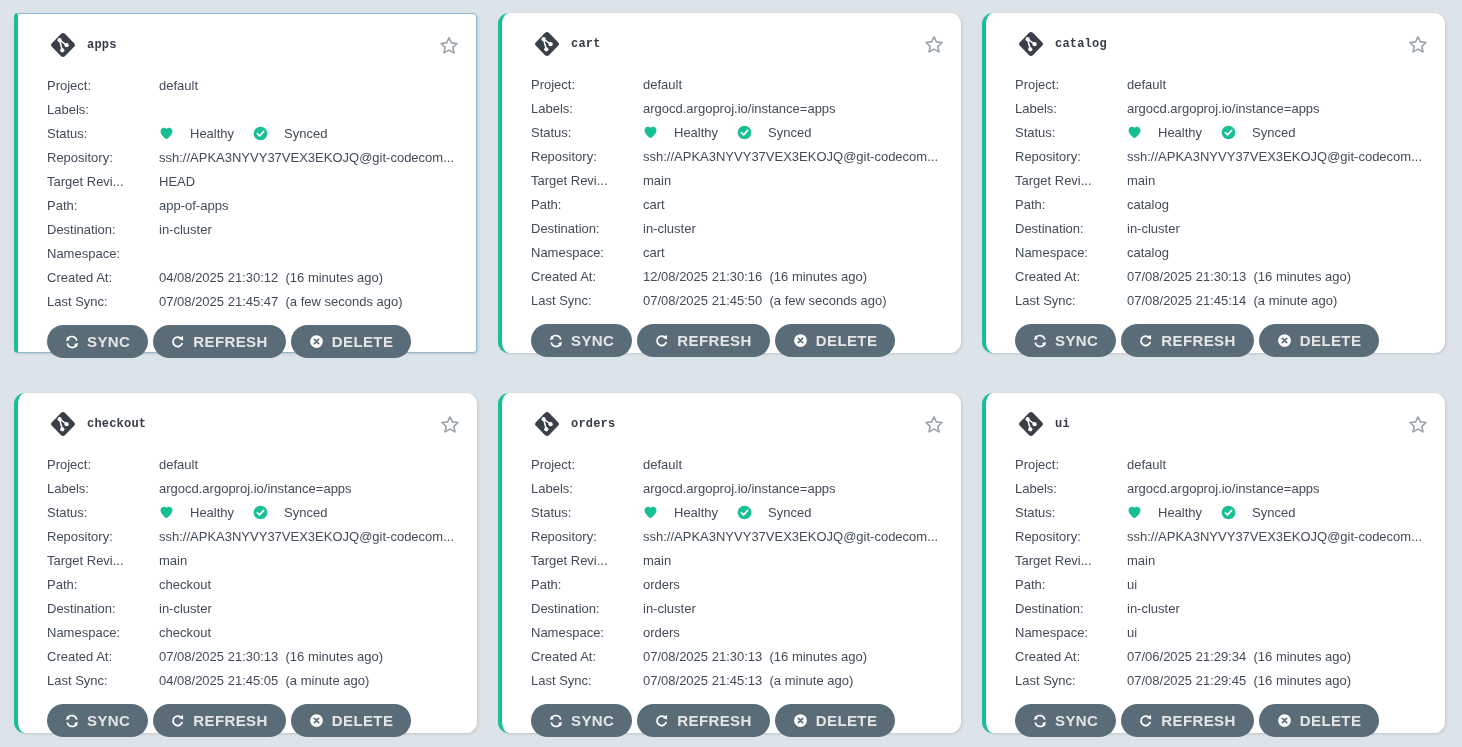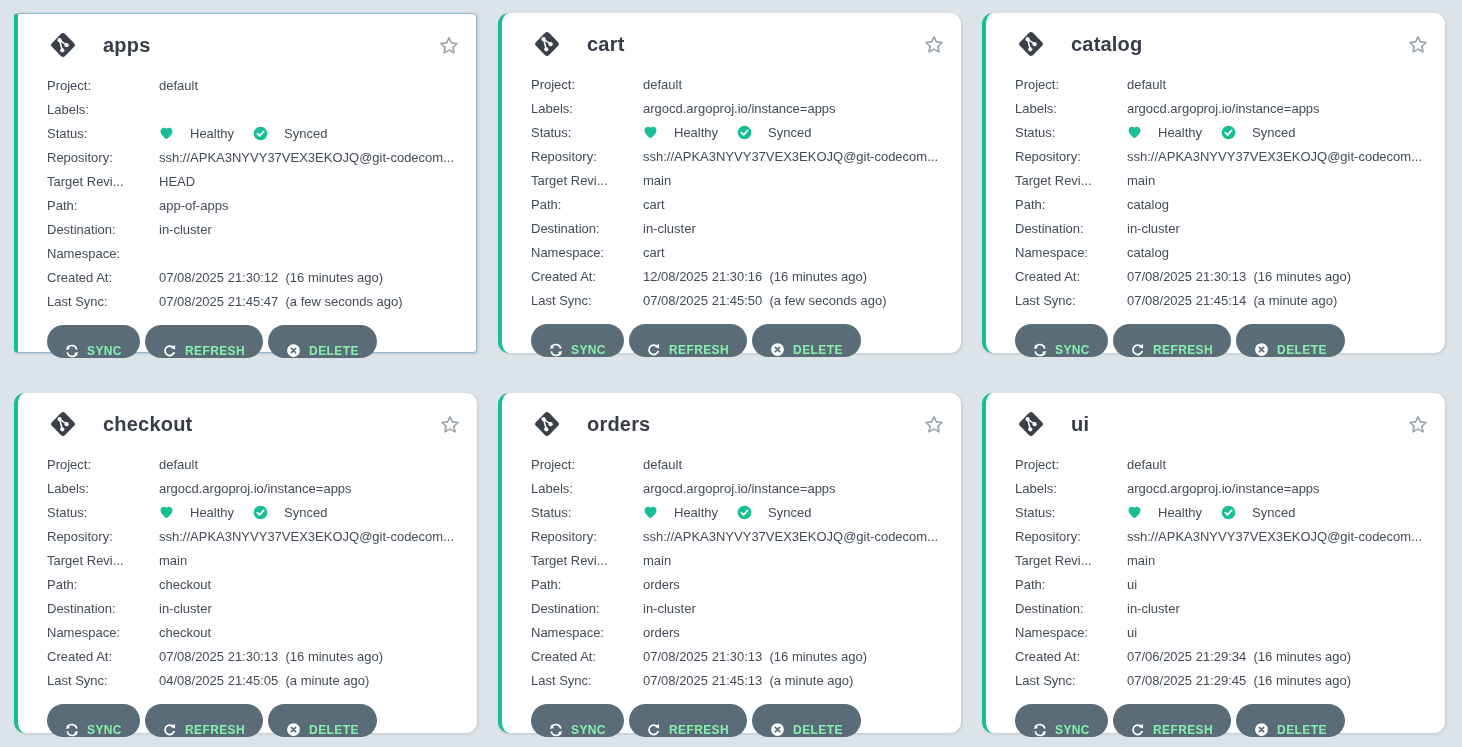--- a/index.html
+++ b/index.html
@@ -38,41 +38,41 @@
     border-top:1px solid var(--highlight);
     border-right:1px solid var(--highlight);
     border-bottom:1px solid var(--highlight);
     border-radius:4px;
   }
   .card-head{
     display:flex;align-items:center;height:44px;
   }
   .app-icon{flex:none;width:32px;height:32px;display:flex;align-items:center;justify-content:center;}
   .app-name{
-    margin-left:24px;font-size:20px;font-weight:bold;color:var(--title);letter-spacing:.2px;
+    margin-left:8px;font-size:12px;font-weight:bold;color:var(--title);letter-spacing:.2px;font-family:Liberation Mono, monospace;
   }
   .star{
     margin-left:auto;margin-right:1px;color:var(--star);cursor:pointer;
     display:flex;align-items:center;
   }
   .rows{margin-top:6px;}
   .row{display:flex;align-items:center;height:24px;font-size:13px;}
   .row-label{flex:none;width:112px;white-space:nowrap;overflow:hidden;}
   .row-value{white-space:pre;overflow:hidden;display:flex;align-items:center;}
   .status-value{gap:16px;}
   .h-icon,.s-icon{color:var(--accent);display:flex;align-items:center;}
   .s-icon{margin-left:3px;}
   .actions{display:flex;gap:5px;margin-top:12px;}
   .btn{
-    display:flex;align-items:flex-end;gap:8px;
+    display:flex;align-items:center;gap:8px;
     height:33px;padding:0 18px;
-    background:var(--button);color:#86efac;
+    background:var(--button);color:#e5e5e5;
     border:none;border-radius:17px;
     font-family:"Liberation Sans",sans-serif;
-    font-size:12px;font-weight:bold;letter-spacing:.4px;
+    font-size:15px;font-weight:bold;letter-spacing:.4px;
     cursor:pointer;
   }
   .btn-icon{display:flex;align-items:center;}
 </style>
 </head>
 <body>
 
 <div class="grid">
     <div class="card highlighted">
     <div class="card-head">
@@ -128,21 +128,21 @@
         <div class="row">
           <span class="row-label">Destination:</span>
           <span class="row-value">in-cluster</span>
         </div>
         <div class="row">
           <span class="row-label">Namespace:</span>
           <span class="row-value"></span>
         </div>
         <div class="row">
           <span class="row-label">Created At:</span>
-          <span class="row-value">07/08/2025 21:30:12  (16 minutes ago)</span>
+          <span class="row-value">04/08/2025 21:30:12  (16 minutes ago)</span>
         </div>
         <div class="row">
           <span class="row-label">Last Sync:</span>
           <span class="row-value">07/08/2025 21:45:47  (a few seconds ago)</span>
         </div>
       </div>
     <div class="actions">
       <button type="button" class="btn">
         <span class="btn-icon">
           <svg width="14" height="14" viewBox="0 0 16 16">

